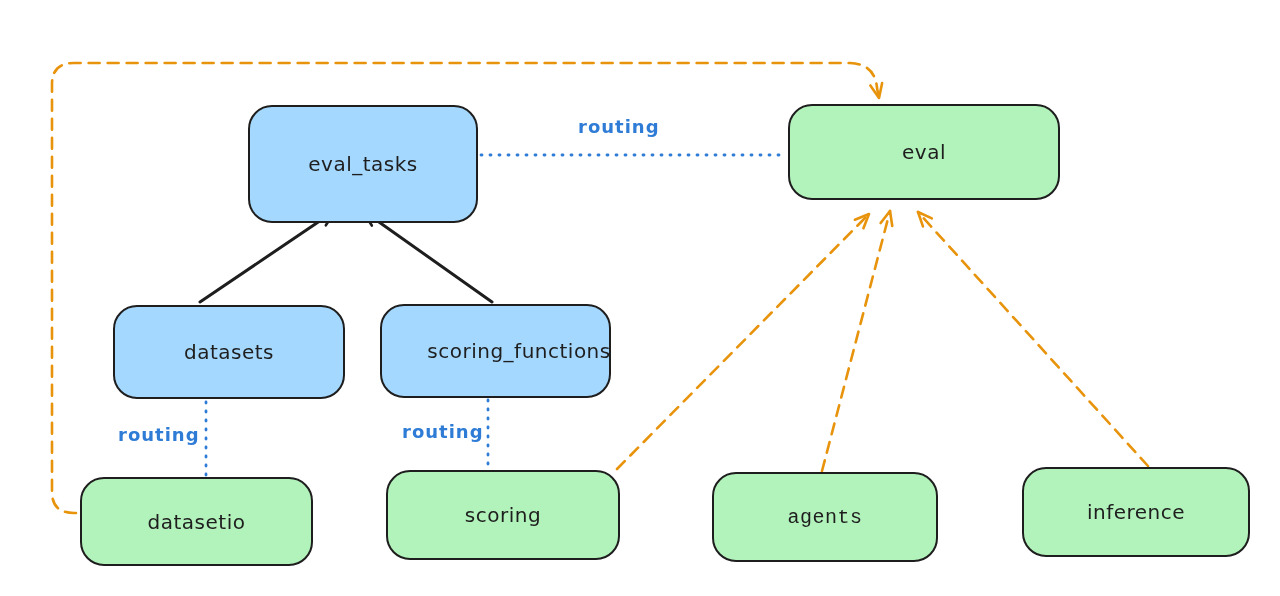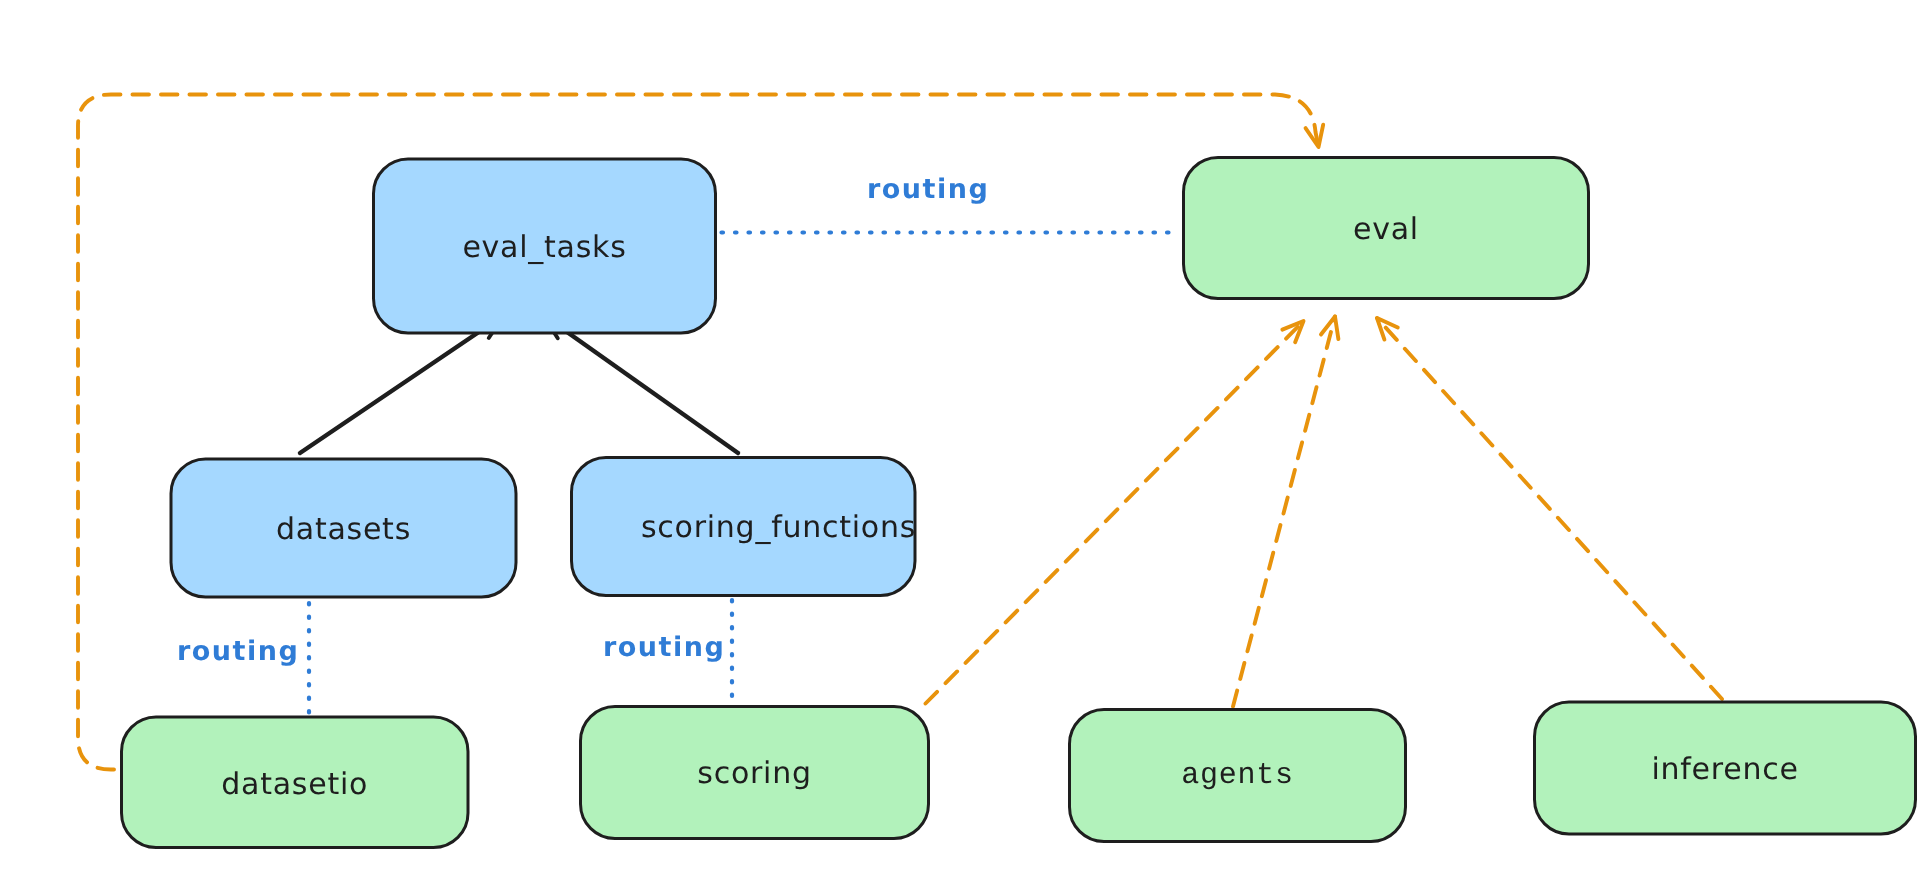--- a/index.html
+++ b/index.html
@@ -104,21 +104,21 @@
   </div>
 
   <div class="node green" style="left:386px; top:470px; width:234px; height:90px;">
     <span class="node-label">scoring</span>
   </div>
 
   <div class="node green" style="left:712px; top:472px; width:226px; height:90px;font-family:Liberation Mono, monospace;">
     <span class="node-label">agents</span>
   </div>
 
-  <div class="node green" style="left:1022px; top:467px; width:256px; height:90px;">
+  <div class="node green" style="left:1022px; top:467px; width:228px; height:90px;">
     <span class="node-label">inference</span>
   </div>
 
   <div class="edge-label" style="left:578px; top:116px;">routing</div>
 
   <div class="edge-label" style="left:118px; top:424px;">routing</div>
 
   <div class="edge-label" style="left:402px; top:421px;">routing</div>
 
 </div>

